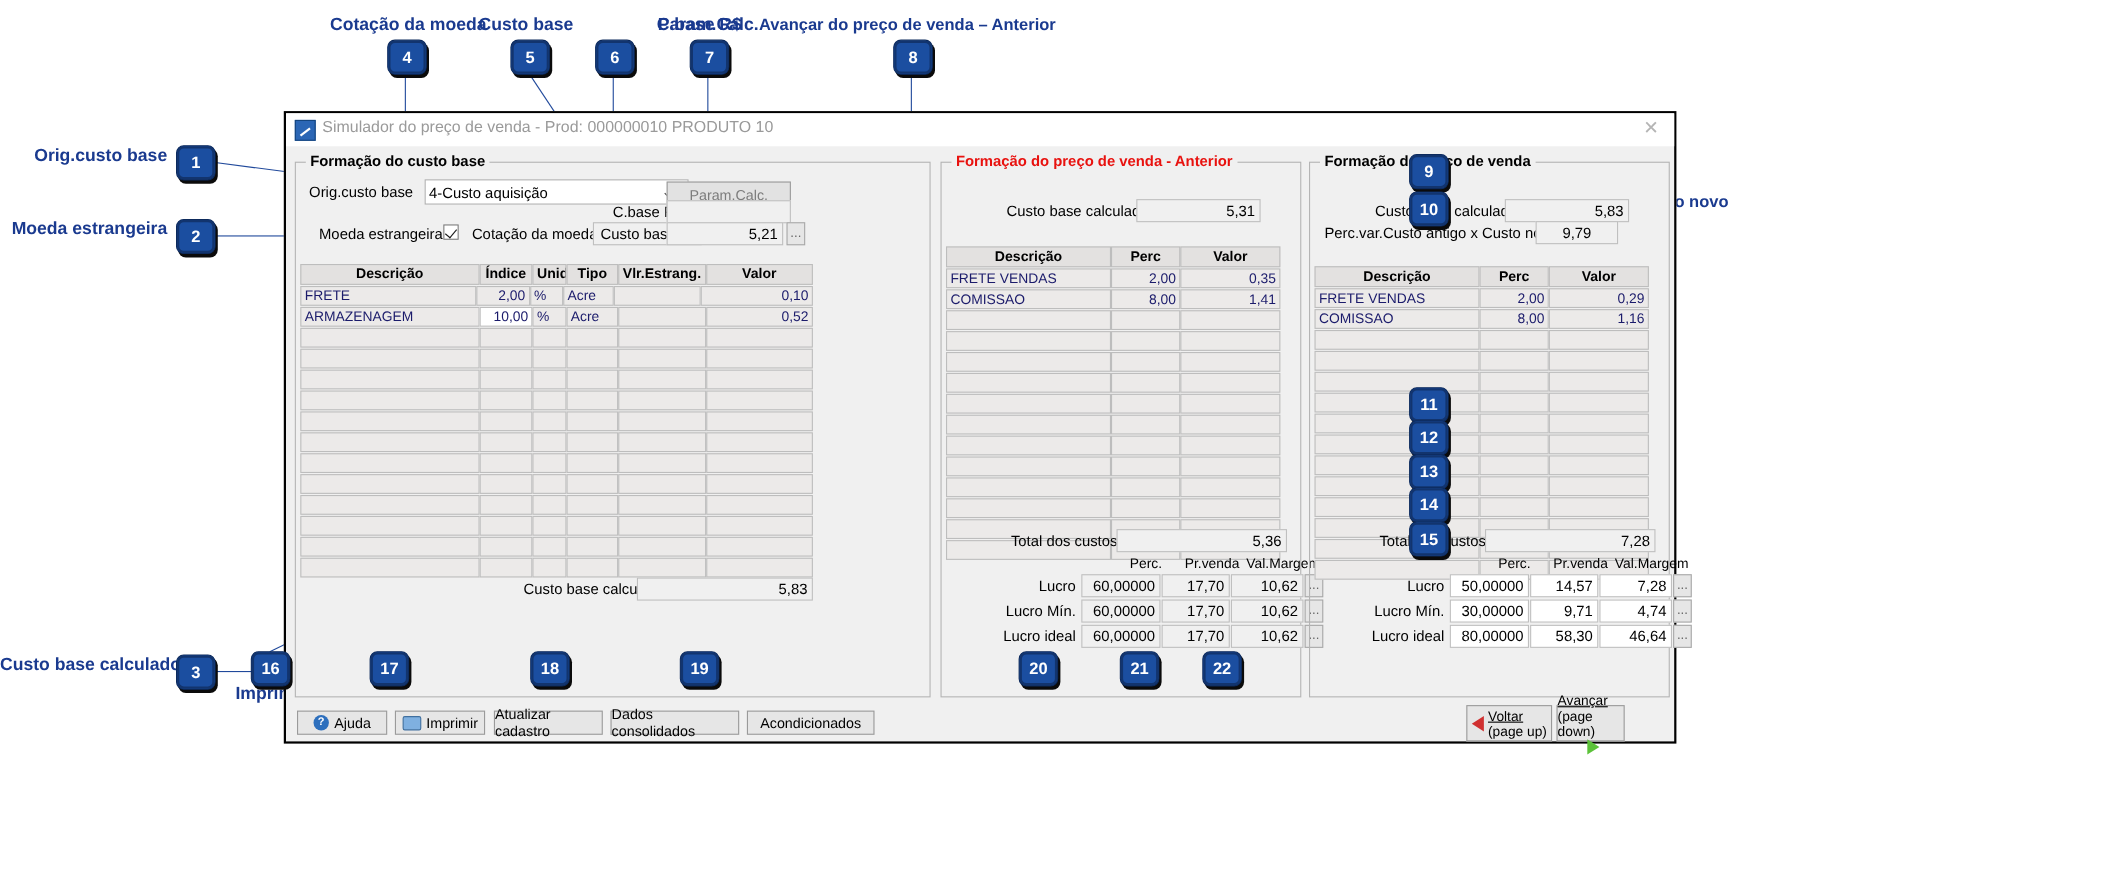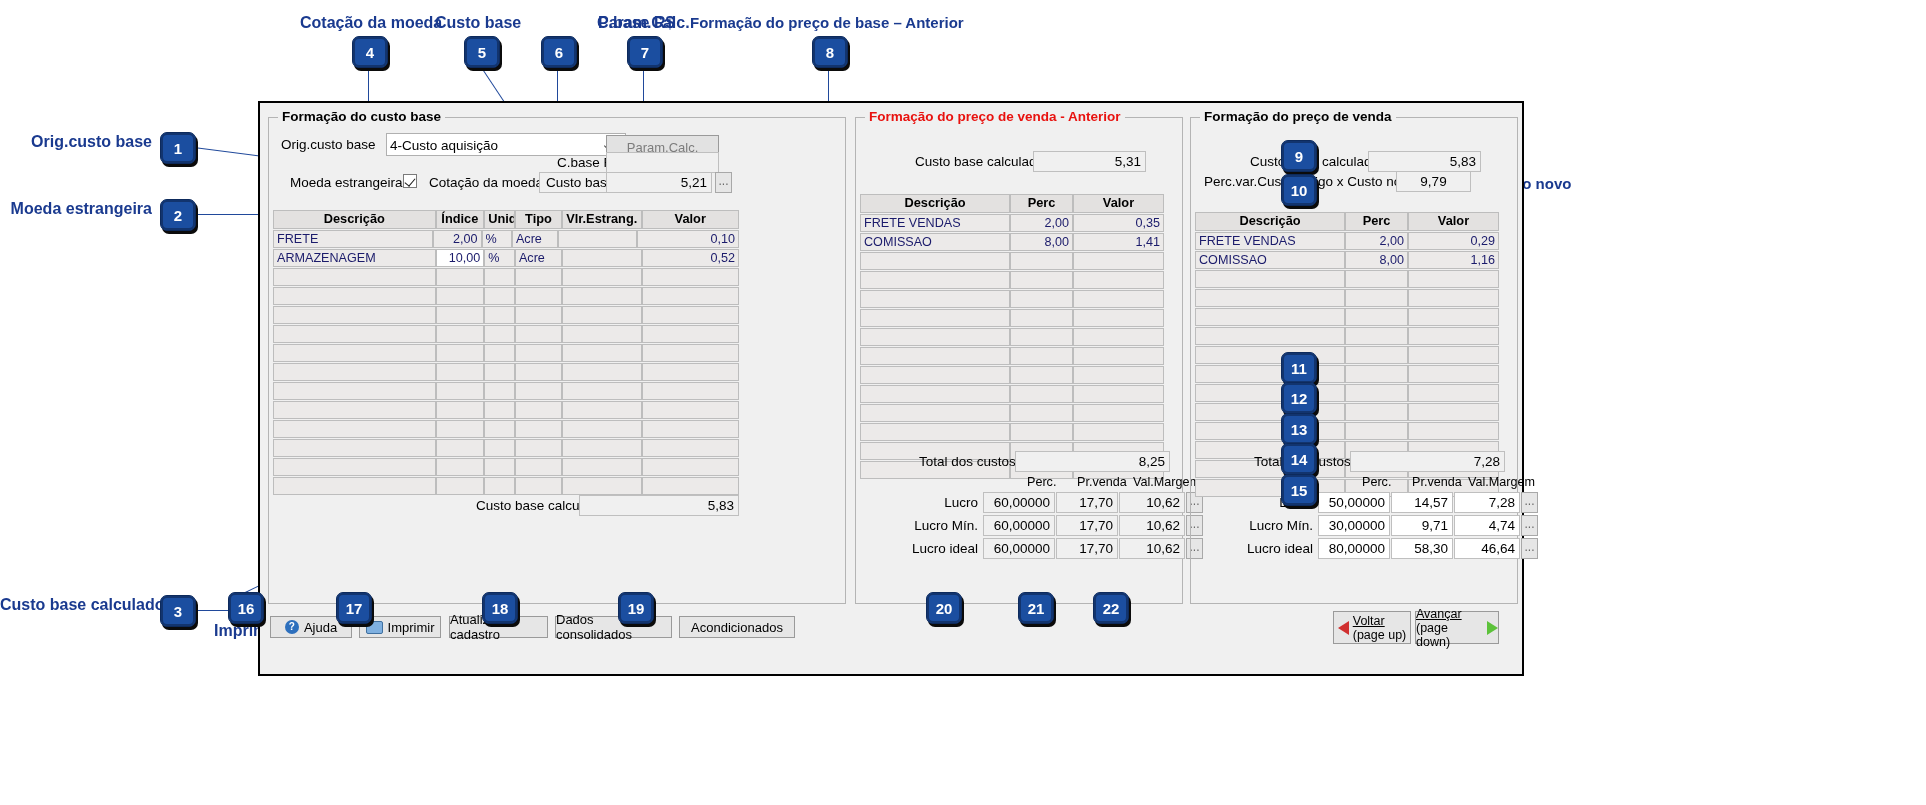--- a/index.html
+++ b/index.html
@@ -139,20 +139,25 @@
     <div class="leadrot" style="left: 353px; top: 592px; width: 70.0928px; transform: rotate(-47.8913deg);"></div>
     <div class="leadrot" style="left: 499px; top: 592px; width: 52px; transform: rotate(-90deg);"></div>
     <div class="leadrot" style="left: 635px; top: 592px; width: 52px; transform: rotate(-90deg);"></div>
     <div class="leadrot" style="left: 943px; top: 592px; width: 167.598px; transform: rotate(-45.7252deg);"></div>
     <div class="leadrot" style="left: 1035px; top: 592px; width: 141.152px; transform: rotate(-69.2539deg);"></div>
     <div class="leadrot" style="left: 1110px; top: 592px; width: 142.352px; transform: rotate(-94.0283deg);"></div>
   </div>
 
 <div id="win">
 
+  <div id="titlebar">
+    <span class="tb-ico"></span>
+    <span class="tb-txt">Simulador do preço de venda - Prod: 000000010 PRODUTO 10</span>
+    <span class="tb-close">✕</span>
+  </div>
 
   <div id="body">
 
     <div class="fs" style="left:8px;top:6px;width:578px;height:495px;">
       <div class="fs-border"></div>
       <div class="fs-legend">Formação do custo base</div>
       <div class="fs-inner">
 
         <div class="lbl" style="left:13px;top:20px;">Orig.custo base</div>
         <div class="combo" style="left:118px;top:16px;width:240px;">
@@ -384,21 +389,21 @@
               <div class="gcell " style="width: 91px;"></div>
             </div>
             <div class="grow">
               <div class="gcell " style="width: 150px;"></div>
               <div class="gcell " style="width: 63px;"></div>
               <div class="gcell " style="width: 91px;"></div>
             </div>
           </div>
 
         <div class="lbl" style="left:64px;top:337px;">Total dos custos</div>
-        <div class="fld" style="left:160px;top:334px;width:155px;">8,25</div>
+        <div class="fld" style="left:160px;top:334px;width:155px;">5,36</div>
 
         <div class="lbl mini" style="left:172px;top:358px;">Perc.</div>
         <div class="lbl mini" style="left:222px;top:358px;">Pr.venda</div>
         <div class="lbl mini" style="left:278px;top:358px;">Val.Margem</div>
 
         <div id="profit-mid">
             <div class="lbl" style="left: 0px; top: 378px; width: 123px; text-align: right;">Lucro</div>
             <div class="fld" style="left: 128px; top: 375px; width: 72px;">60,00000</div>
             <div class="fld" style="left: 201px; top: 375px; width: 62px;">17,70</div>
             <div class="fld" style="left: 264px; top: 375px; width: 66px;">10,62</div>
@@ -552,21 +557,21 @@
         </div>
       </div>
     <div id="footer-nav">
         <div class="btn" style="left: 1073px; top: 508px; width: 78px; height: 33px; flex-direction: row;">
           <span style="display: inline-block; width: 0px; height: 0px; border-top: 7px solid transparent; border-bottom: 7px solid transparent; border-right: 11px solid rgb(208, 48, 48); margin-right: 4px;"></span>
           <span style="display: flex; flex-direction: column; align-items: flex-start; line-height: 14px; font-size: 12.5px;">
             <span class="ulk">Voltar</span>
             <span>(page up)</span>
           </span>
         </div>
-        <div class="btn" style="left: 1155px; top: 508px; width: 84px; height: 33px; flex-direction: row;">
+        <div class="btn" style="left: 1155px; top: 508px; width: 62px; height: 33px; flex-direction: column;">
           <span style="display: flex; flex-direction: column; align-items: flex-start; line-height: 14px; font-size: 12.5px;">
             <span class="ulk">Avançar</span>
             <span>(page down)</span>
           </span>
           <span style="display: inline-block; width: 0px; height: 0px; border-top: 7px solid transparent; border-bottom: 7px solid transparent; border-left: 11px solid rgb(92, 194, 58); margin-left: 4px;"></span>
         </div>
       </div>
 
   </div>
 </div>
@@ -580,21 +585,21 @@
     <div class="ann-label" style="top: 596px; font-size: 16px; left: 0px; width: 152px; text-align: right; padding-right: 8px;">Custo base calculado</div>
     <div class="badge" style="left: 352px; top: 36px;">4</div>
     <div class="ann-label" style="top: 14px; font-size: 16px; left: 300px;">Cotação da moeda</div>
     <div class="badge" style="left: 464px; top: 36px;">5</div>
     <div class="ann-label" style="top: 14px; font-size: 16px; left: 435px;">Custo base</div>
     <div class="badge" style="left: 541px; top: 36px;">6</div>
     <div class="ann-label" style="top: 14px; font-size: 16px; left: 597px;">C.base R$</div>
     <div class="badge" style="left: 627px; top: 36px;">7</div>
     <div class="ann-label" style="top: 14px; font-size: 16px; left: 598px;">Param.Calc.</div>
     <div class="badge" style="left: 812px; top: 36px;">8</div>
-    <div class="ann-label" style="top: 14px; font-size: 15px; left: 690px;">Formação do preço de base – Anterior</div>
+    <div class="ann-label" style="top: 14px; font-size: 15px; left: 690px;">Avançar do preço de venda – Anterior</div>
     <div class="badge" style="left: 1281px; top: 140px;">9</div>
     <div class="ann-label" style="top: 141px; font-size: 16px; left: 1318px;">Custo base calculado</div>
     <div class="badge" style="left: 1281px; top: 174px;">10</div>
     <div class="ann-label" style="top: 175px; font-size: 15px; left: 1318px;">Perc.var.Custo antigo x Custo novo</div>
     <div class="badge" style="left: 1281px; top: 352px;">11</div>
     <div class="ann-label" style="top: 353px; font-size: 16px; left: 1318px;">Total dos custos</div>
     <div class="badge" style="left: 1281px; top: 382px;">12</div>
     <div class="ann-label" style="top: 383px; font-size: 16px; left: 1318px;">Perc.</div>
     <div class="badge" style="left: 1281px; top: 413px;">13</div>
     <div class="ann-label" style="top: 414px; font-size: 16px; left: 1318px;">Val.Margem</div>

